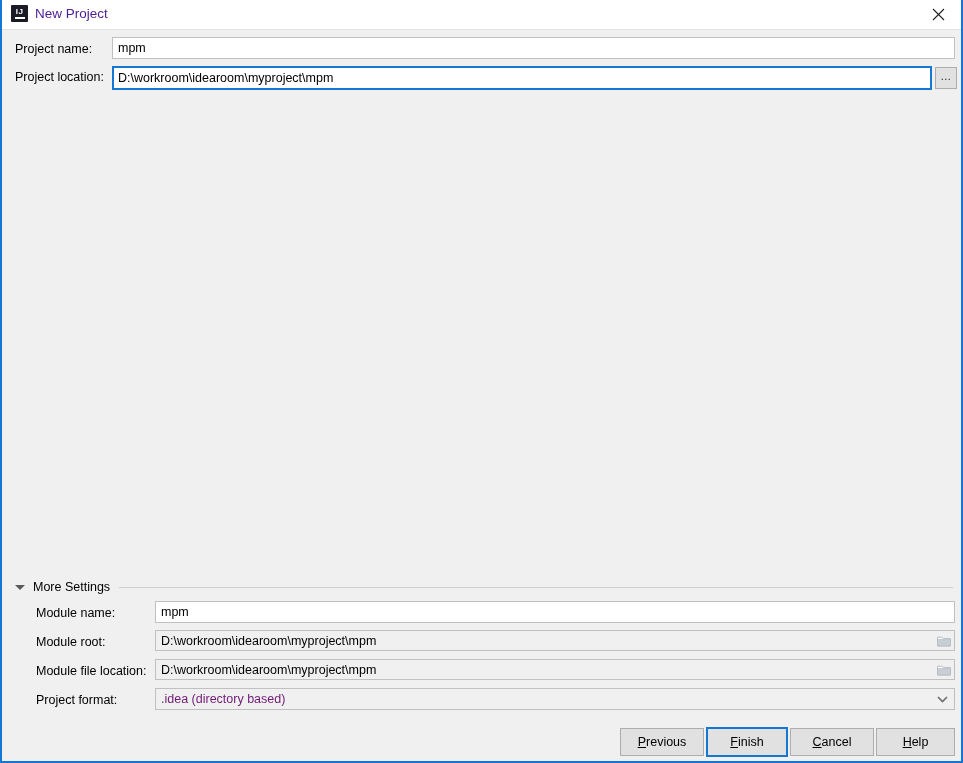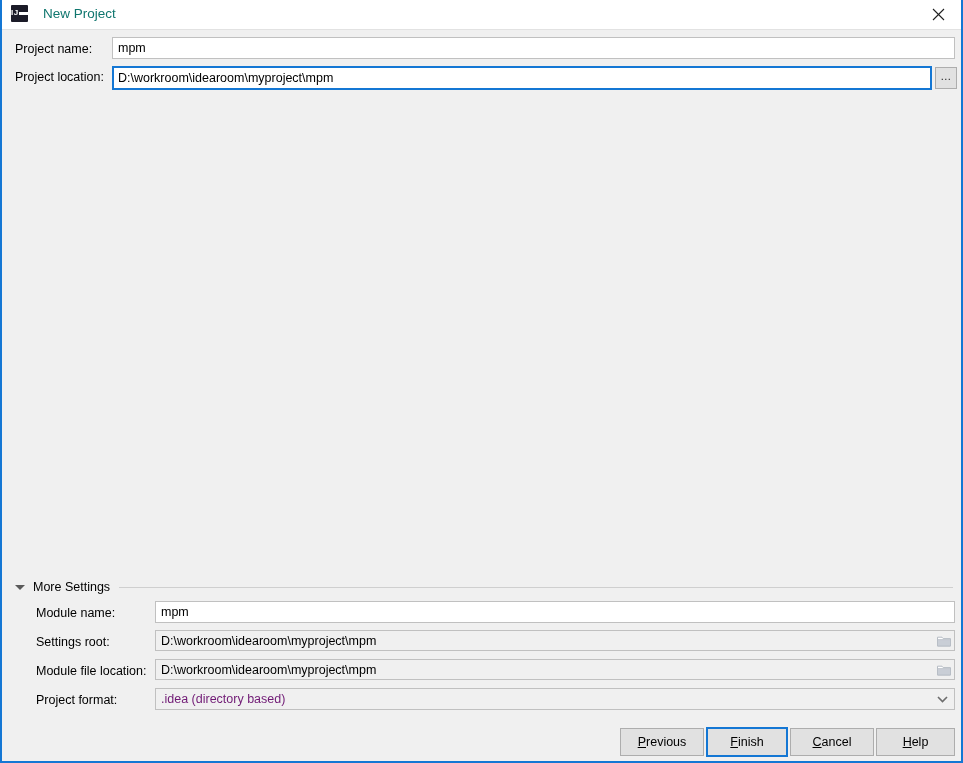--- a/index.html
+++ b/index.html
@@ -43,46 +43,45 @@
   }
   .title-icon {
     position: absolute;
     left: 9px;
     top: 5px;
     width: 17px;
     height: 17px;
     background: #1b1b28;
     border-radius: 1px;
     display: flex;
-    flex-direction: row;
-    align-items: center;
-    justify-content: space-between;
+    flex-direction: column;
+    align-items: center;
+    justify-content: center;
   }
   .title-icon .ij-letters {
     font-family: "Liberation Sans", sans-serif;
     font-size: 8px;
     font-weight: bold;
     color: #ffffff;
     letter-spacing: 0.5px;
     line-height: 8px;
     margin-bottom: 1px;
   }
   .title-icon .ij-bar {
     width: 10px;
     height: 2.5px;
     background: #ffffff;
   }
   .title-text {
     position: absolute;
     left: 33px;
     top: 6px;
     font-size: 13.5px;
-    color: #0f766e;
-    white-space: nowrap;
-    margin-left: 8px;
+    color: #4c1d95;
+    white-space: nowrap;
   }
   .close-btn {
     position: absolute;
     right: 0;
     top: 0;
     width: 46px;
     height: 29px;
     display: flex;
     align-items: center;
     justify-content: center;
@@ -311,21 +310,21 @@
 
   <div class="more-settings">
     <span class="tri"></span>
     <span class="more-settings-label">More Settings</span>
   </div>
   <div class="hr-sep"></div>
 
   <div class="row-label" id="module-name-label">Module name:</div>
   <input class="text-input" id="module-name-input" type="text" value="mpm" style="">
 
-  <div class="row-label" id="content-root-label">Settings root:</div>
+  <div class="row-label" id="content-root-label">Module root:</div>
   <div class="ro-field" id="content-root-field">D:\workroom\idearoom\myproject\mpm</div>
   <div class="folder-btn" id="content-root-folder">
     <svg width="14" height="12" viewBox="0 0 14 12">
       <path d="M0.5 2.2 L5 2.2 L6.2 3.6 L13.5 3.6 L13.5 11 L0.5 11 Z" fill="#ffffff" stroke="#b6bcc4" stroke-width="1"></path>
       <path d="M0.5 4.6 L11 4.6 L13.5 4.6 L13.5 11 L0.5 11 Z" fill="#c9ced6" stroke="#b6bcc4" stroke-width="0.8"></path>
     </svg>
   </div>
 
   <div class="row-label" id="module-file-loc-label">Module file location:</div>
   <div class="ro-field" id="module-file-loc-field">D:\workroom\idearoom\myproject\mpm</div>

